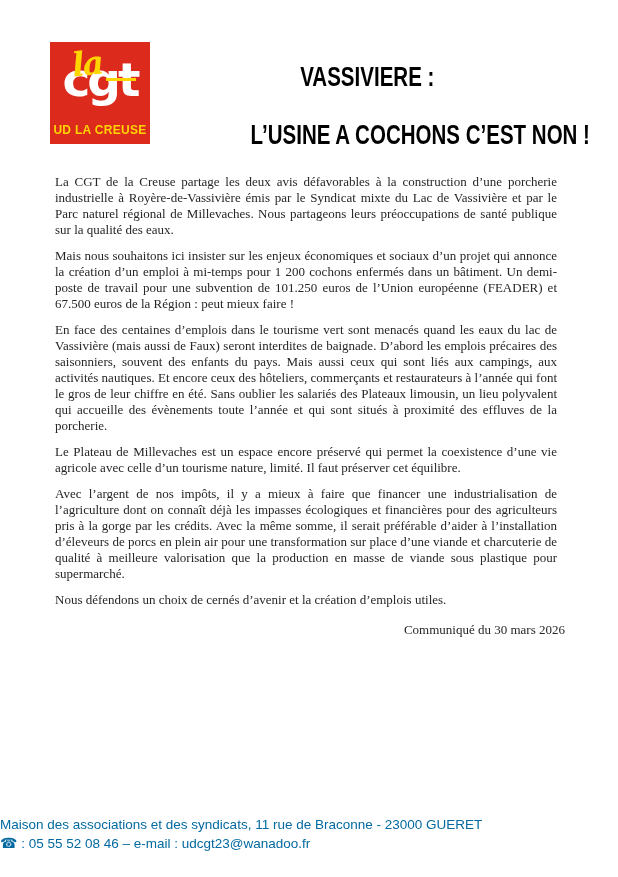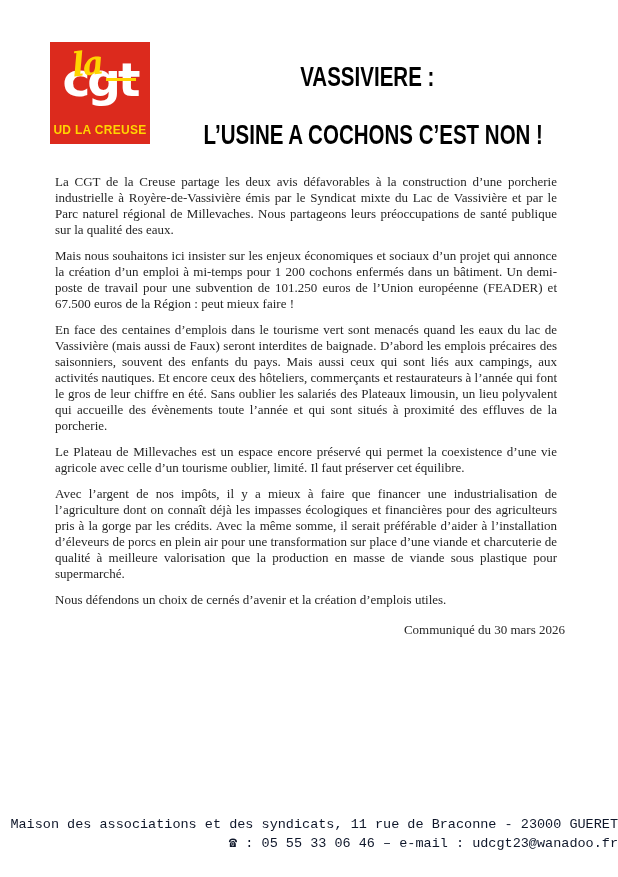--- a/index.html
+++ b/index.html
@@ -85,21 +85,21 @@
     display: inline-block;
     font-family: "Liberation Sans", sans-serif;
     font-weight: bold;
     font-size: 27px;
     line-height: 1;
     transform: scaleX(0.76);
     white-space: nowrap;
     letter-spacing: 0px;
   }
   .title-line1-wrap { margin-top: 22px; padding-left: 16px; }
-  .title-line2-wrap { margin-top: 31px; }
+  .title-line2-wrap { margin-top: 31px; padding-left: 47px; }
 
   
   .content {
     position: absolute;
     left: 55px;
     right: 53px;
     top: 174px;
     color: #262626;
   }
   .content p {
@@ -116,23 +116,23 @@
     font-size: 13px;
     color: #262626;
   }
 
   
   .footer {
     position: absolute;
     left: 0;
     right: 0;
     bottom: 24px;
-    text-align: right;
-    color: #0f172a;
-    font-family: Liberation Mono, monospace;
+    text-align: left;
+    color: #0369a1;
+    font-family: Liberation Sans, sans-serif;
     font-size: 13.5px;
     line-height: 1.35;
   }
   .phone-icon { font-size: 14px; }
 </style>
 </head>
 <body>
 
 <div class="page">
 
@@ -150,28 +150,28 @@
     <div class="title-line2-wrap">
       <span class="title-line">L’USINE A COCHONS C’EST NON !</span>
     </div>
   </div>
 
   <div class="content">
     <div>
         <p>La CGT de la Creuse partage les deux avis défavorables à la construction d’une porcherie industrielle à Royère-de-Vassivière émis par le Syndicat mixte du Lac de Vassivière et par le Parc naturel régional de Millevaches. Nous partageons leurs préoccupations de santé publique sur la qualité des eaux.</p>
         <p>Mais nous souhaitons ici insister sur les enjeux économiques et sociaux d’un projet qui annonce la création d’un emploi à mi-temps pour 1 200 cochons enfermés dans un bâtiment. Un demi-poste de travail pour une subvention de 101.250 euros de l’Union européenne (FEADER) et 67.500 euros de la Région : peut mieux faire !</p>
         <p>En face des centaines d’emplois dans le tourisme vert sont menacés quand les eaux du lac de Vassivière (mais aussi de Faux) seront interdites de baignade. D’abord les emplois précaires des saisonniers, souvent des enfants du pays. Mais aussi ceux qui sont liés aux campings, aux activités nautiques. Et encore ceux des hôteliers, commerçants et restaurateurs à l’année qui font le gros de leur chiffre en été. Sans oublier les salariés des Plateaux limousin, un lieu polyvalent qui accueille des évènements toute l’année et qui sont situés à proximité des effluves de la porcherie.</p>
-        <p>Le Plateau de Millevaches est un espace encore préservé qui permet la coexistence d’une vie agricole avec celle d’un tourisme oublier, limité. Il faut préserver cet équilibre.</p>
+        <p>Le Plateau de Millevaches est un espace encore préservé qui permet la coexistence d’une vie agricole avec celle d’un tourisme nature, limité. Il faut préserver cet équilibre.</p>
         <p>Avec l’argent de nos impôts, il y a mieux à faire que financer une industrialisation de l’agriculture dont on connaît déjà les impasses écologiques et financières pour des agriculteurs pris à la gorge par les crédits. Avec la même somme, il serait préférable d’aider à l’installation d’éleveurs de porcs en plein air pour une transformation sur place d’une viande et charcuterie de qualité à meilleure valorisation que la production en masse de viande sous plastique pour supermarché.</p>
         <p>Nous défendons un choix de cernés d’avenir et la création d’emplois utiles.</p>
       </div>
     <div class="dateline">Communiqué du 30 mars 2026</div>
   </div>
 
   <div class="footer">
     <div>Maison des associations et des syndicats, 11 rue de Braconne - 23000 GUERET</div>
     <div>
       <span class="phone-icon">☎</span>
-      <span>: 05 55 33 06 46 – e-mail : udcgt23@wanadoo.fr</span>
+      <span>: 05 55 52 08 46 – e-mail : udcgt23@wanadoo.fr</span>
     </div>
   </div>
 
 </div>
 
 </body></html>

